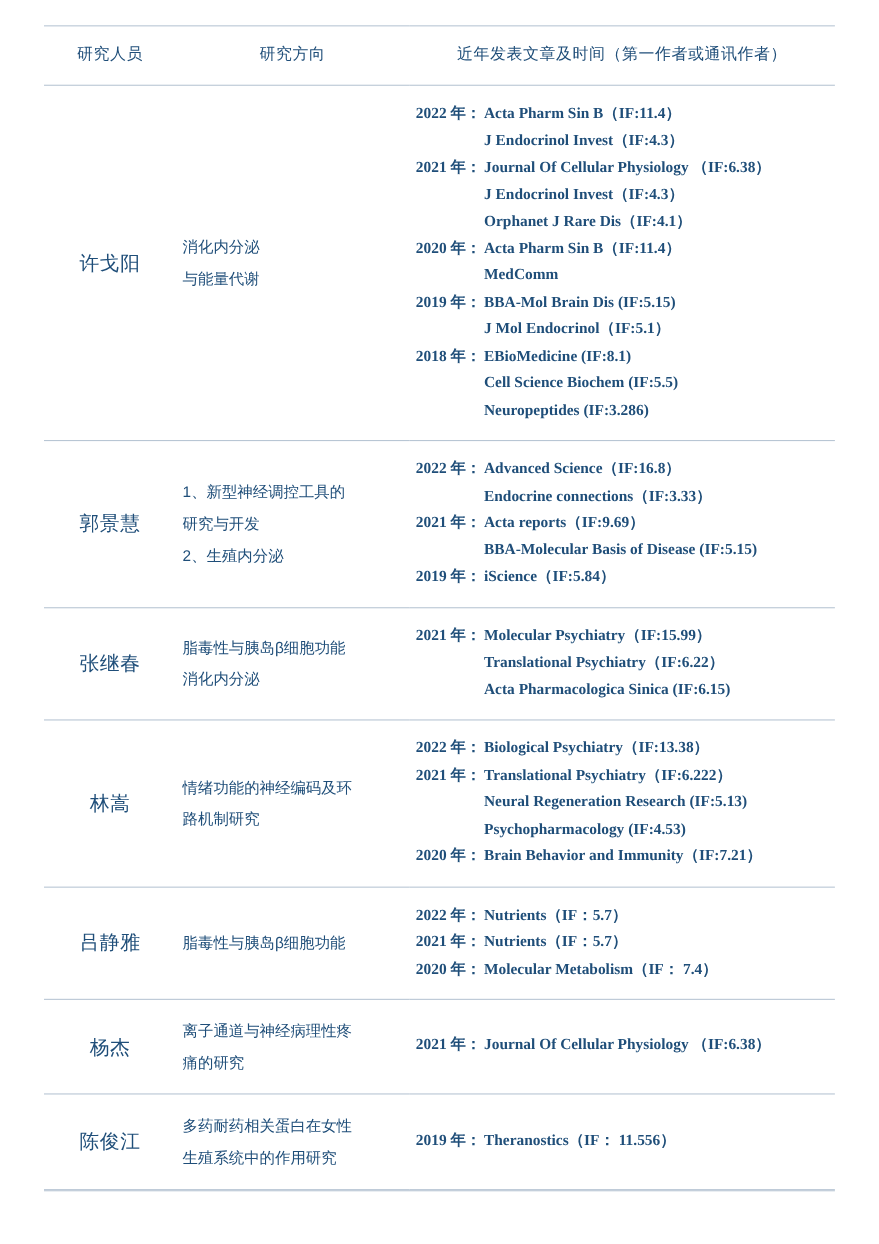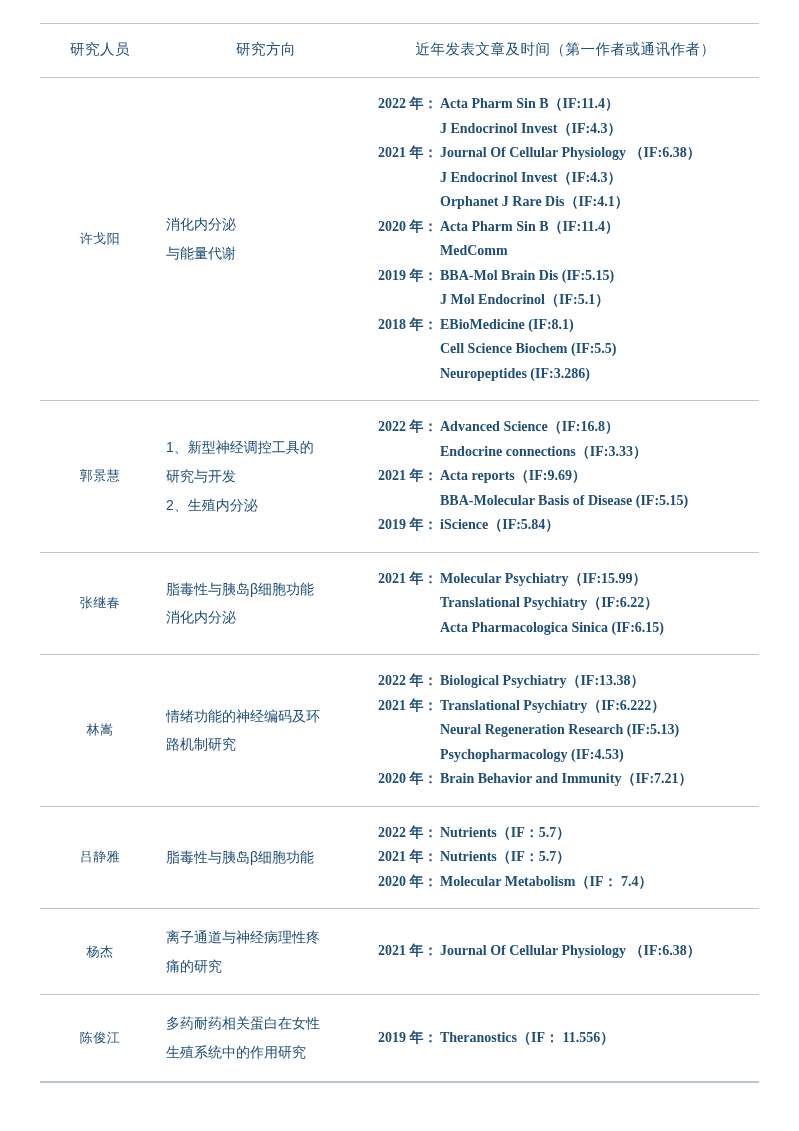--- a/index.html
+++ b/index.html
@@ -47,21 +47,21 @@
   }
   .research-table tbody tr {
     border-bottom: 1px solid #b8c6d4;
   }
   .research-table tbody td {
     vertical-align: middle;
     padding: 14px 6px;
   }
   td.cell-name {
     font-family: "Liberation Sans", sans-serif;
-    font-size: 13px;
+    font-size: 18px;
     color: #1f4e79;
     text-align: center;
     letter-spacing: 0.5px;
   }
   td.cell-direction {
     font-family: "Liberation Sans", sans-serif;
     font-size: 14px;
     color: #1f4e79;
     line-height: 2.05;
     text-align: left;

